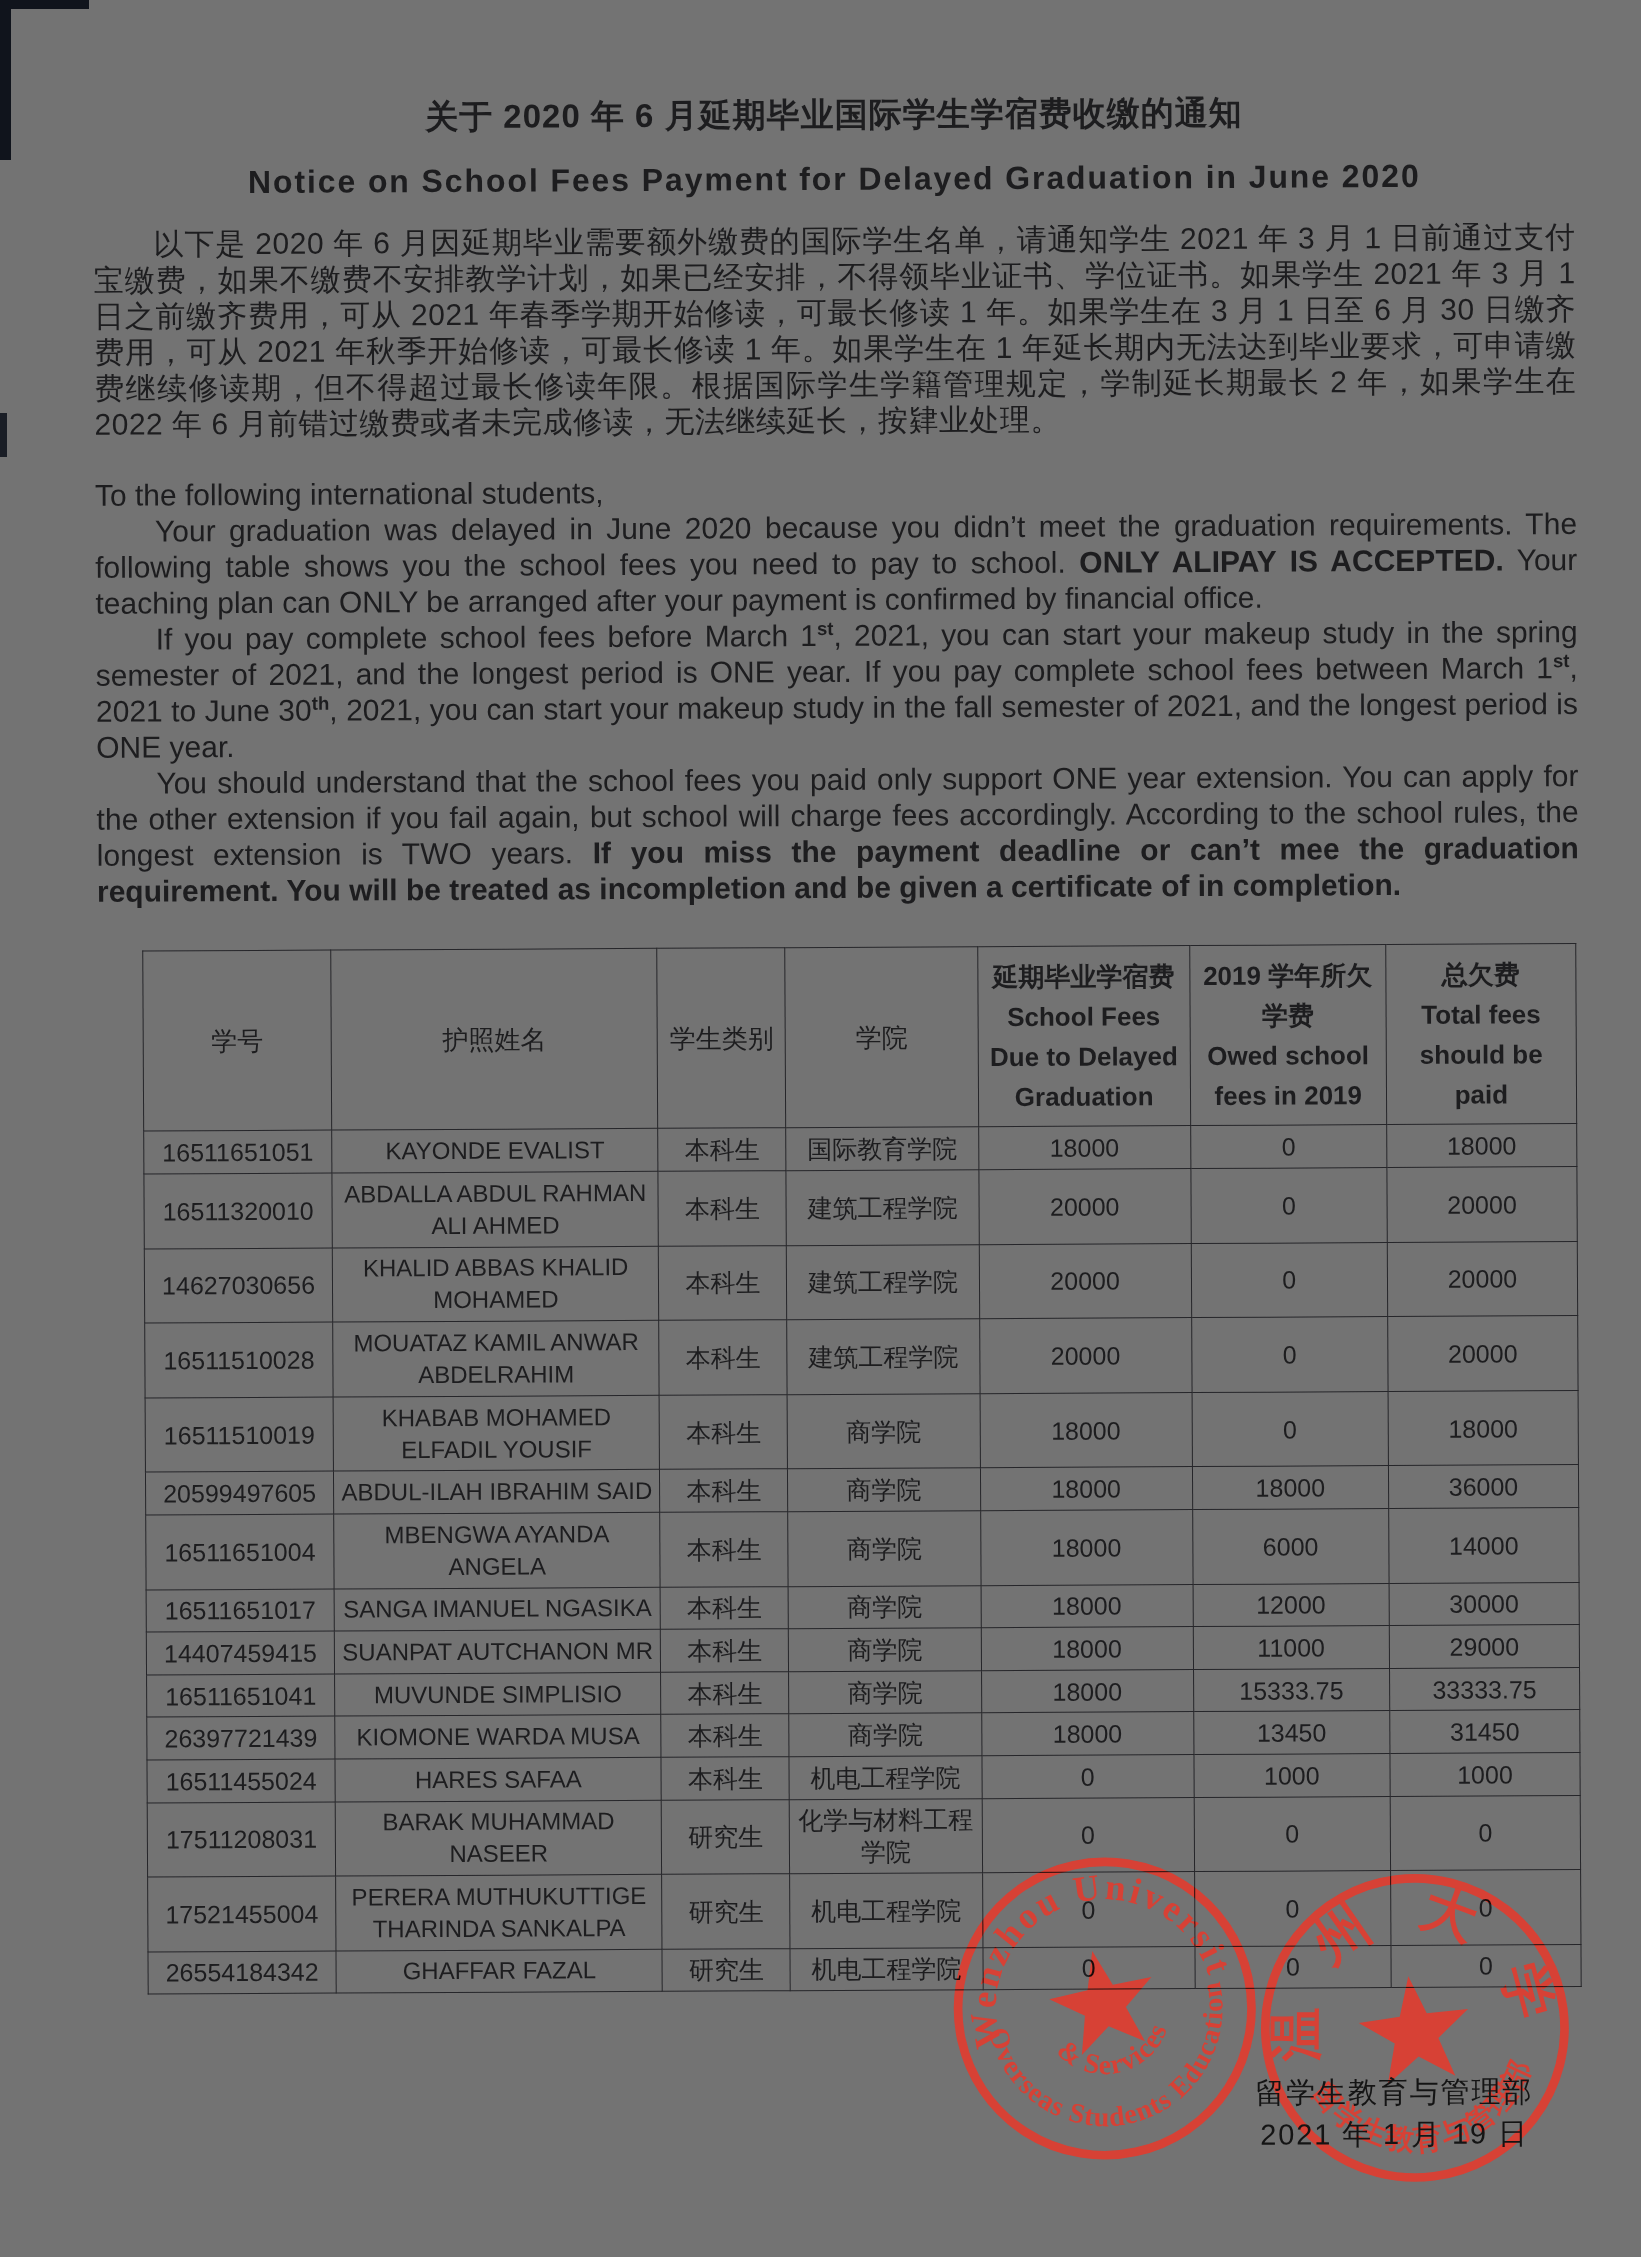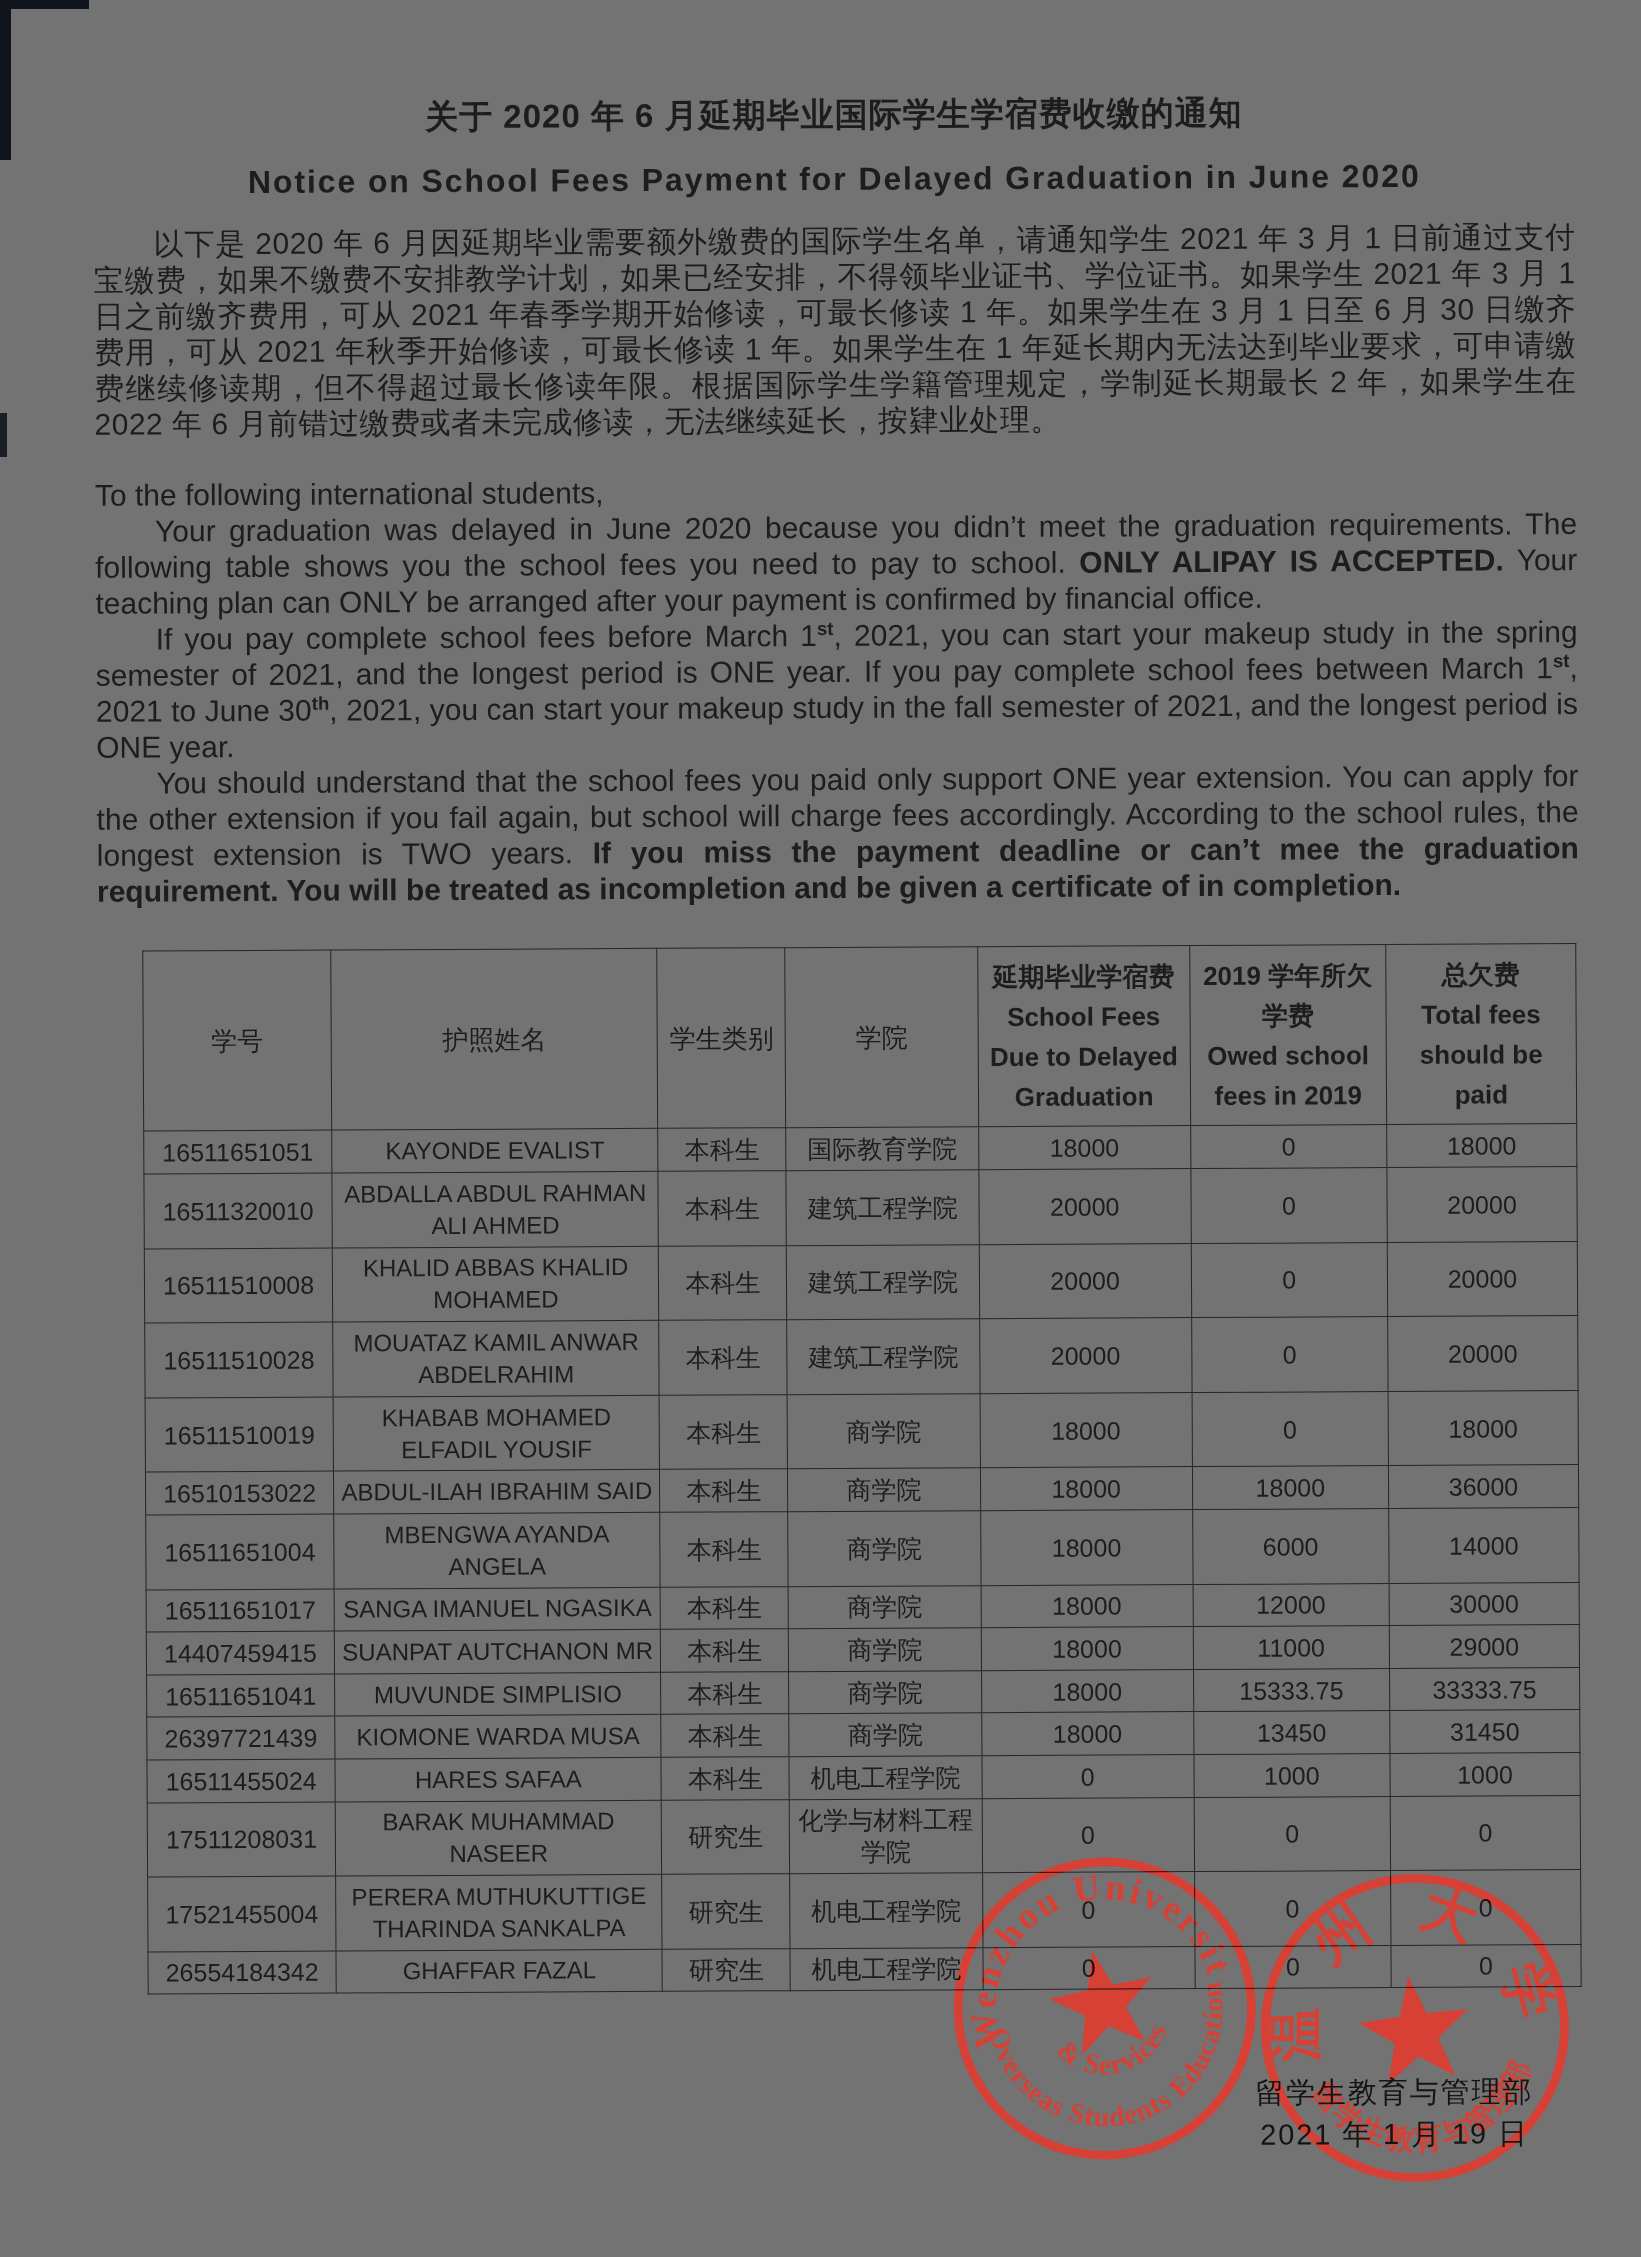--- a/index.html
+++ b/index.html
@@ -97,21 +97,21 @@
             <tr>
               <td>16511320010</td>
               <td class="col-name">ABDALLA ABDUL RAHMAN ALI AHMED</td>
               <td>本科生</td>
               <td>建筑工程学院</td>
               <td>20000</td>
               <td>0</td>
               <td>20000</td>
             </tr>
             <tr>
-              <td>16511510008</td>
+              <td>14627030656</td>
               <td class="col-name">KHALID ABBAS KHALID MOHAMED</td>
               <td>本科生</td>
               <td>建筑工程学院</td>
               <td>20000</td>
               <td>0</td>
               <td>20000</td>
             </tr>
             <tr>
               <td>16511510028</td>
               <td class="col-name">MOUATAZ KAMIL ANWAR ABDELRAHIM</td>
@@ -124,21 +124,21 @@
             <tr>
               <td>16511510019</td>
               <td class="col-name">KHABAB MOHAMED ELFADIL YOUSIF</td>
               <td>本科生</td>
               <td>商学院</td>
               <td>18000</td>
               <td>0</td>
               <td>18000</td>
             </tr>
             <tr>
-              <td>16510153022</td>
+              <td>20599497605</td>
               <td class="col-name">ABDUL-ILAH IBRAHIM SAID</td>
               <td>本科生</td>
               <td>商学院</td>
               <td>18000</td>
               <td>18000</td>
               <td>36000</td>
             </tr>
             <tr>
               <td>16511651004</td>
               <td class="col-name">MBENGWA AYANDA ANGELA</td>

